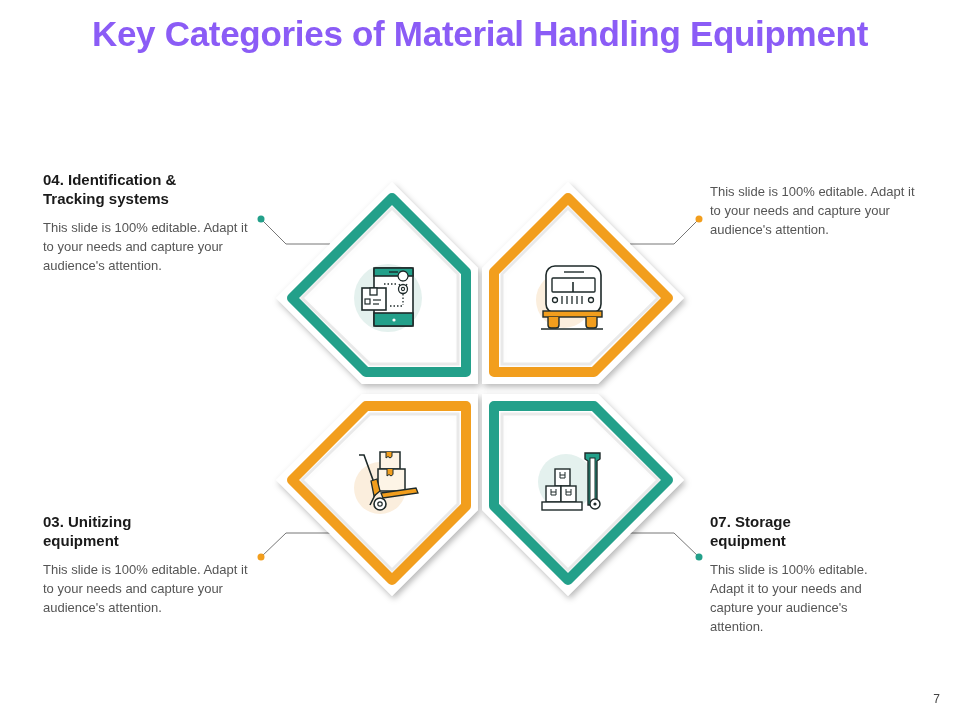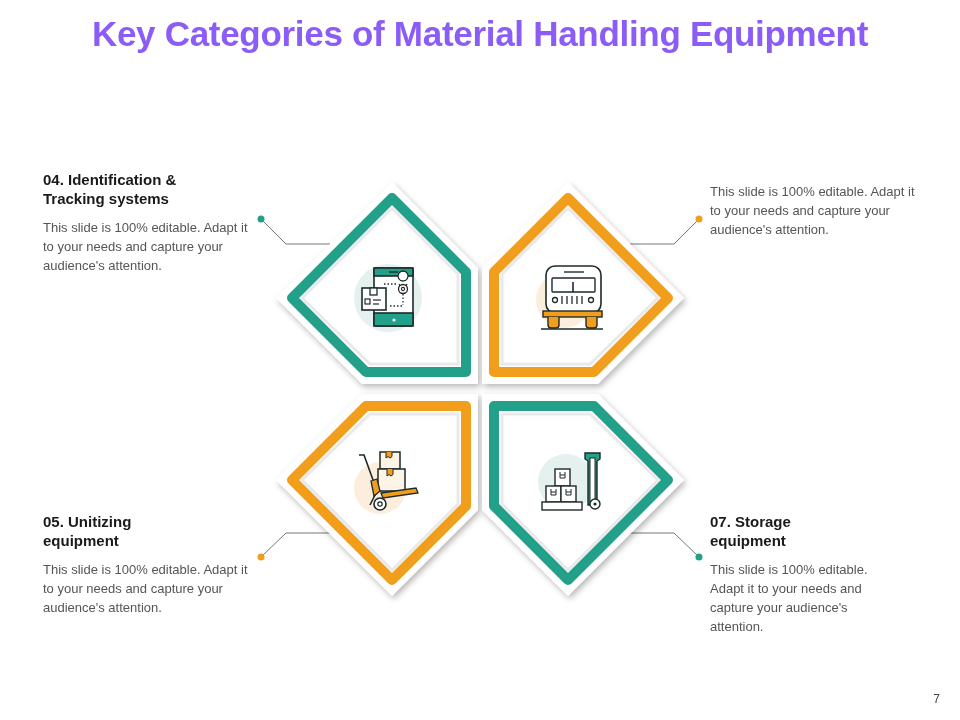--- a/index.html
+++ b/index.html
@@ -142,21 +142,21 @@
 <div class="block" id="b4">
   <h3><span>04. Identification &amp;</span><br><span>Tracking systems</span></h3>
   <p>This slide is 100% editable. Adapt it to your needs and capture your audience's attention.</p>
 </div>
 
 <div class="block" id="b1">
   <p>This slide is 100% editable. Adapt it to your needs and capture your audience's attention.</p>
 </div>
 
 <div class="block" id="b3">
-  <h3><span>05. Unitizing</span><br><span>equipment</span></h3>
+  <h3><span>03. Unitizing</span><br><span>equipment</span></h3>
   <p>This slide is 100% editable. Adapt it to your needs and capture your audience's attention.</p>
 </div>
 
 <div class="block" id="b2">
   <h3><span>07. Storage</span><br><span>equipment</span></h3>
   <p>This slide is 100% editable. Adapt it to your needs and capture your audience's attention.</p>
 </div>
 
 <div class="pagenum">7</div>
 

